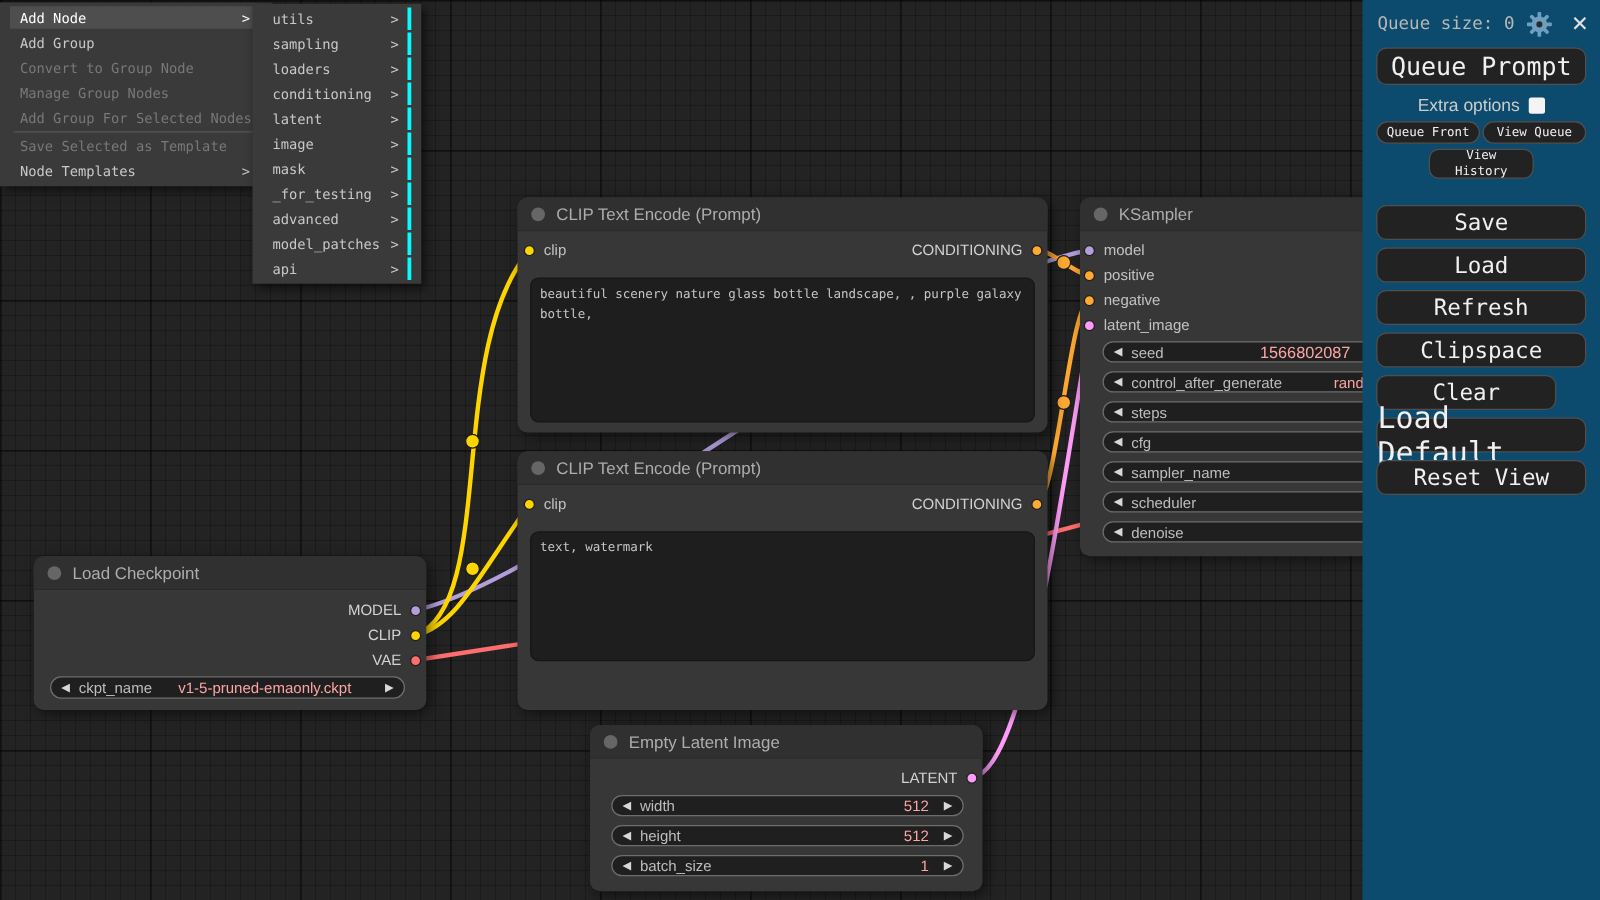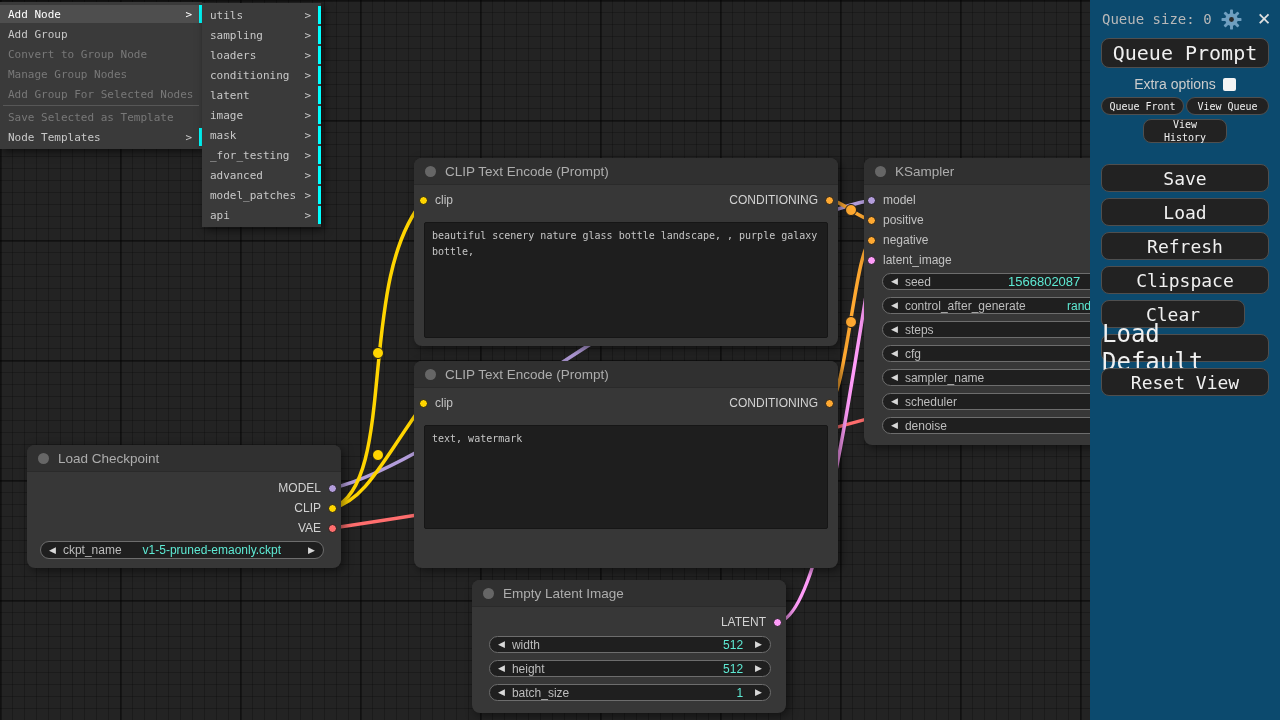--- a/index.html
+++ b/index.html
@@ -24,34 +24,34 @@
   .node-title{height:26px;background:#303030;border-radius:8px 8px 0 0;
         display:flex;align-items:center;gap:9px;padding-left:11px;
         color:#adadad;font-size:13.5px;border-bottom:1px solid #2a2a2a;}
   .title-dot{width:11px;height:11px;border-radius:50%;background:#666;flex:0 0 auto;}
   .port{position:absolute;display:flex;align-items:center;font-size:12px;color:#c2c2c2;}
   .pdot{width:9px;height:9px;border-radius:50%;border:1px solid #1e1e1e;box-sizing:border-box;flex:0 0 auto;}
   .in .pdot{margin-right:7px;}
   .out{flex-direction:row-reverse;}
   .out .pdot{margin-left:7px;}
   .out{color:#d2d2d2;}
-  .prompt-text{position:absolute;background:#1e1e1e;border:1px solid #161616;border-radius:2px;
+  .prompt-text{position:absolute;background:#1e1e1e;border:1px solid #161616;border-radius:7px;
         color:#c6c6c6;font-family:"DejaVu Sans Mono",monospace;font-size:10px;line-height:1.55;
         padding:5px 7px;box-sizing:border-box;overflow:hidden;white-space:pre-wrap;word-break:break-word;}
   .widget{position:absolute;height:17px;background:#1f1f1f;border:1px solid #6d6d6d;border-radius:10px;
         display:flex;align-items:center;font-size:12px;color:#c9c9c9;padding:0 8px;box-sizing:border-box;}
   .widget .arr{font-size:9px;color:#d8d8d8;line-height:1;flex:0 0 auto;}
   .widget .wlabel{margin-left:7px;color:#bdbdbd;white-space:nowrap;}
-  .widget .wvalue{flex:1;text-align:right;padding-right:12px;color:#5eead4;white-space:nowrap;}
+  .widget .wvalue{flex:1;text-align:right;padding-right:12px;color:#fca5a5;white-space:nowrap;}
   .widget .wvalue.center{text-align:center;padding-right:6px;}
   .widget .wvalue.absleft{position:absolute;font-size:13px;}
 
   
   .ctxmenu{position:absolute;background:#3a3a3a;box-shadow:3px 3px 8px rgba(0,0,0,0.6);
-        z-index:20;font-family:"DejaVu Sans Mono",monospace;font-size:11px;padding:1px 0;}
+        z-index:20;font-family:"DejaVu Sans Mono",monospace;font-size:11px;padding:1px 8px;}
   .ctxentry{height:18px;margin:2px 0;display:flex;align-items:center;justify-content:space-between;
         padding:0 7px 0 8px;color:#c8c8c8;box-sizing:border-box;}
   .ctxentry.submenu{border-right:3px solid #00FFFF;}
   .ctxentry.hl{background:#4e4e4e;color:#ffffff;}
   .ctxentry.disabled{color:#787878;}
   .ctxsep{height:1px;background:#575757;margin:2px 3px;}
 
   
   .sidebar{position:absolute;left:1090px;top:0;width:190px;height:720px;background:#0c4a6e;
         z-index:10;font-family:"DejaVu Sans Mono",monospace;color:#c5c5c5;}

